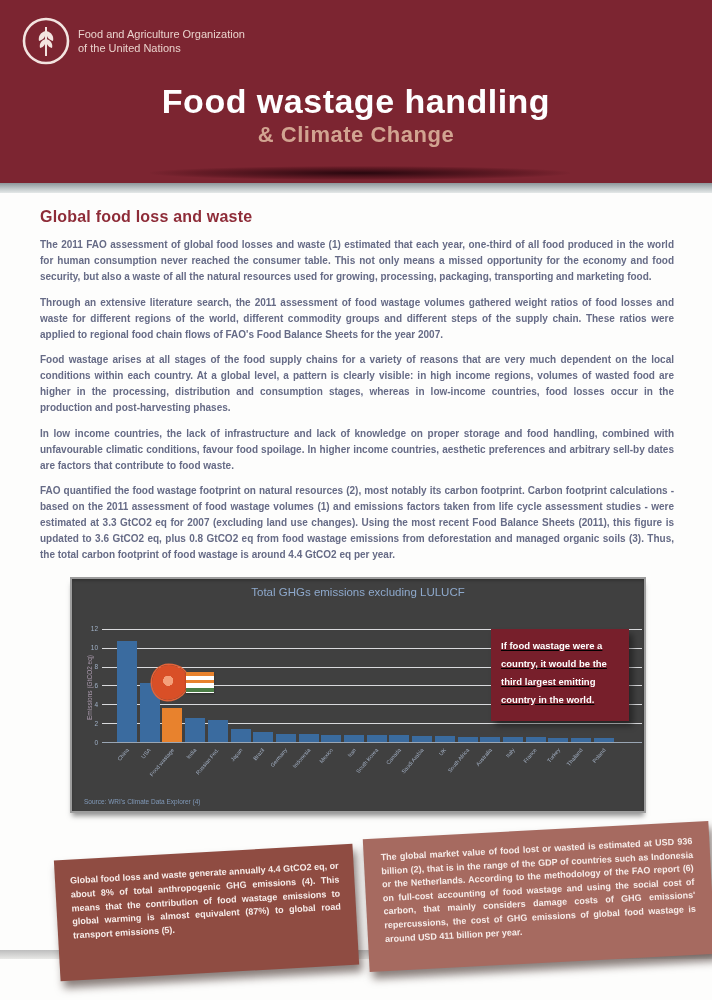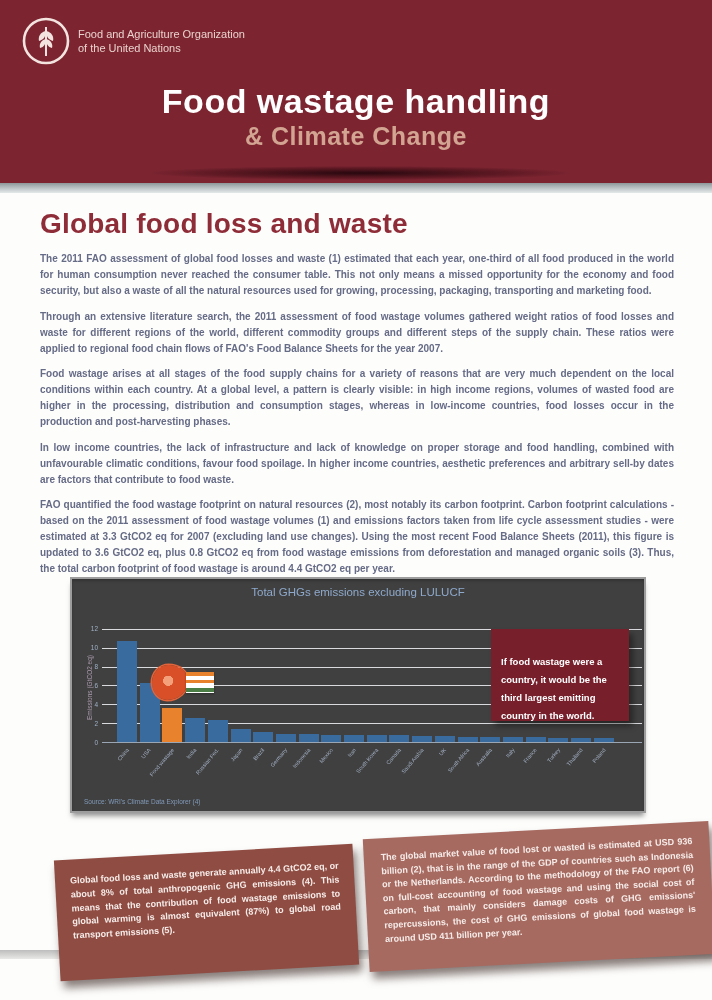--- a/index.html
+++ b/index.html
@@ -6,47 +6,47 @@
   .page{position:relative;width:712px;height:1000px;background:#fdfdfc;overflow:hidden;
         font-family:"Liberation Sans", sans-serif;}
 
   
   .banner{position:absolute;left:0;top:0;width:712px;height:183px;background:#7c2531;padding-left:32px;}
   .logo{position:absolute;left:21px;top:16px;width:50px;height:50px;}
   .orgname{position:absolute;left:78px;top:27px;color:#ead2cc;font-size:11px;line-height:14px;}
   .title1{position:absolute;left:0;top:82px;width:712px;text-align:center;color:#fefeff;
           font-size:34px;font-weight:bold;letter-spacing:.5px;}
   .title2{position:absolute;left:0;top:122px;width:712px;text-align:center;color:#d2a491;
-          font-size:25px;font-weight:bold;letter-spacing:.5px;}
+          font-size:22px;font-weight:bold;letter-spacing:.5px;}
   .banner-shadow{position:absolute;left:150px;top:166px;width:420px;height:14px;
           background:radial-gradient(ellipse at center,rgba(25,2,8,.85) 0%,rgba(60,10,18,.35) 55%,rgba(0,0,0,0) 72%);}
   .divider{position:absolute;left:0;top:183px;width:712px;height:10px;
           background:linear-gradient(#8d989b,#c4cbcc 60%,#e4e8e8);}
 
   
   .content{position:absolute;left:40px;top:196px;width:634px;}
-  h2.sect{color:#8e2c38;font-size:28px;font-weight:bold;margin:12px 0 11px 0;letter-spacing:.2px;}
+  h2.sect{color:#8e2c38;font-size:16px;font-weight:bold;margin:12px 0 11px 0;letter-spacing:.2px;}
   p.body{color:#666b86;font-size:10px;line-height:16px;text-align:justify;margin:0 0 9.5px 0;font-weight:bold;}
 
   
   .chart{position:absolute;left:70px;top:577px;width:576px;height:236px;background:#404040;
          border:2px solid #9d9d9d;box-sizing:border-box;
          box-shadow:inset 0 2px 3px rgba(0,0,0,.22), 0 5px 5px -2px rgba(120,120,120,.8);}
   .ctitle{position:absolute;left:0;top:7px;width:100%;text-align:center;color:#8ea9cc;font-size:11.5px;}
   .csub{position:absolute;left:0;top:22px;width:100%;text-align:center;color:#8ea9cc;font-size:11.5px;}
   .gridline{position:absolute;height:1px;background:#d9dadd;left:30px;width:540px;}
   .ytick{position:absolute;left:8px;width:18px;text-align:right;color:#9fb0c6;font-size:6.5px;}
   .ylab{position:absolute;left:-28px;top:105px;width:90px;text-align:center;color:#ab9aae;font-size:6.5px;
         transform:rotate(-90deg);}
   .bar{position:absolute;}
   .xlab{position:absolute;color:#a3b0c4;font-size:5.5px;transform:rotate(-50deg);
         transform-origin:top right;white-space:nowrap;text-align:right;}
   .baseline{position:absolute;left:30px;top:163px;width:540px;height:1px;background:#9aa6b4;}
   .annot{position:absolute;left:419px;top:50px;width:138px;height:92px;background:#771f2b;
-         box-shadow:4px 5px 6px rgba(0,0,0,.4);box-sizing:border-box;padding:22px 10px;}
+         box-shadow:4px 5px 6px rgba(0,0,0,.4);box-sizing:border-box;padding:6px 10px;text-decoration:underline;}
   .annot span{color:#ffffff;font-size:9.5px;line-height:13.5px;font-weight:bold;}
   .splat{position:absolute;left:80px;top:86px;width:36px;height:35px;
          background:radial-gradient(circle at 45% 45%, #f4a07a 0 18%, #d94f27 19% 70%, #c23a1c 100%);
          border-radius:46% 54% 58% 42%/50% 44% 56% 50%;box-shadow:0 0 0 1.5px #e2643a;}
   .flagbox{position:absolute;left:114px;top:93px;width:28px;height:21px;background:#fff;
            box-shadow:0 1px 2px rgba(0,0,0,.3);}
   .flagbox i{display:block;height:4.2px;}
   .fs1{background:#e8822d;}
   .fs2{background:#ffffff;}
   .fs3{background:#e8822d;height:3px !important;}

